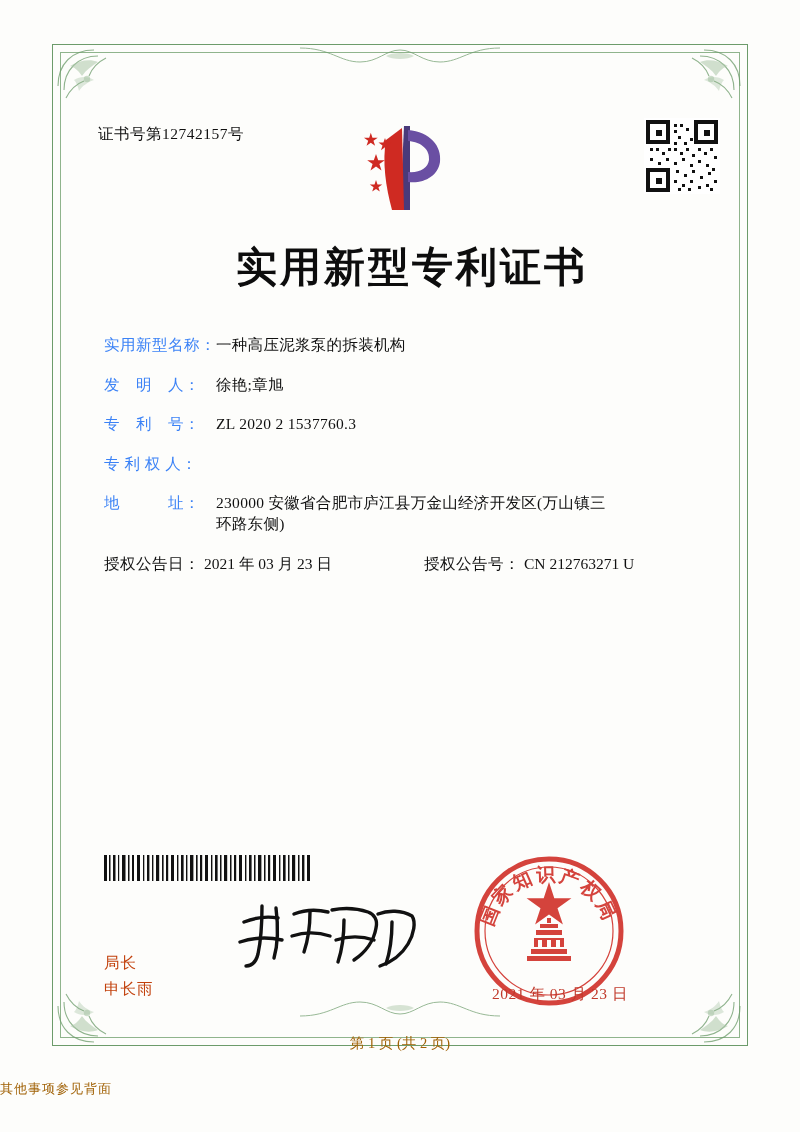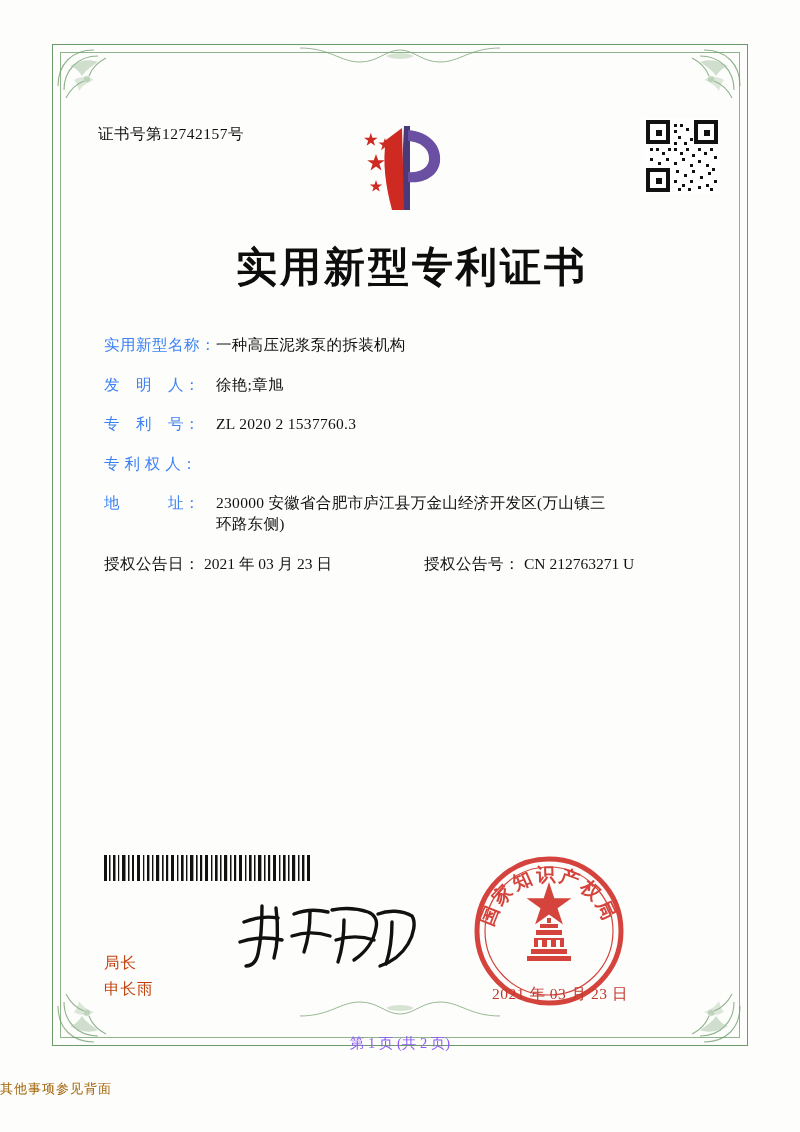--- a/index.html
+++ b/index.html
@@ -208,21 +208,21 @@
     font-family: "Liberation Serif", "DejaVu Serif", serif;
   }
 
   
   .page-no {
     position: absolute;
     left: 0; right: 0;
     top: 1034px;
     text-align: center;
     font-size: 14.5px;
-    color: #8b5cf6;
+    color: #a16207;
   }
   .footer-note {
     position: absolute;
     left: 0; right: 0;
     top: 1080px;
     font-size: 13px;
     color: #a16207;
     letter-spacing: 1px;
   }
 </style>

